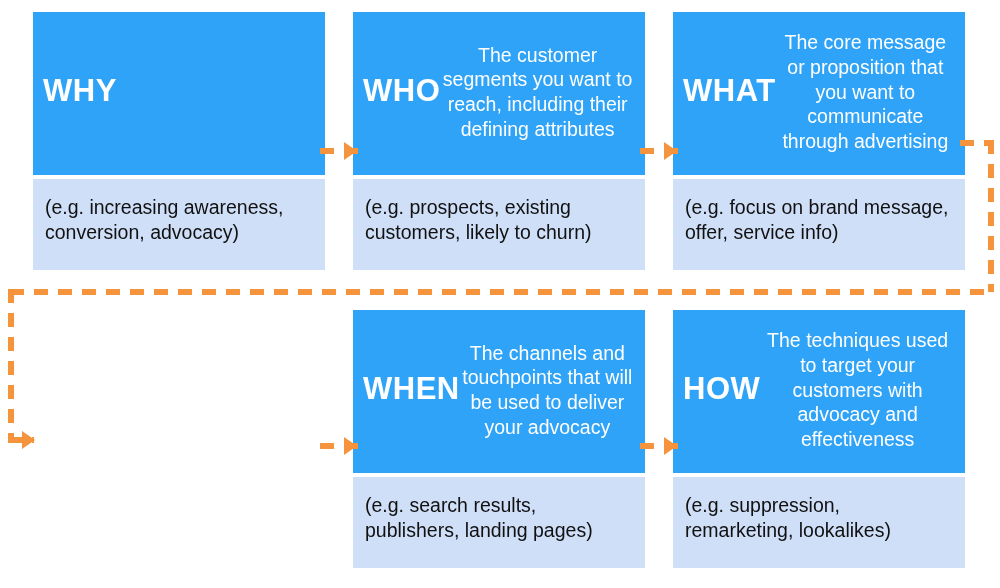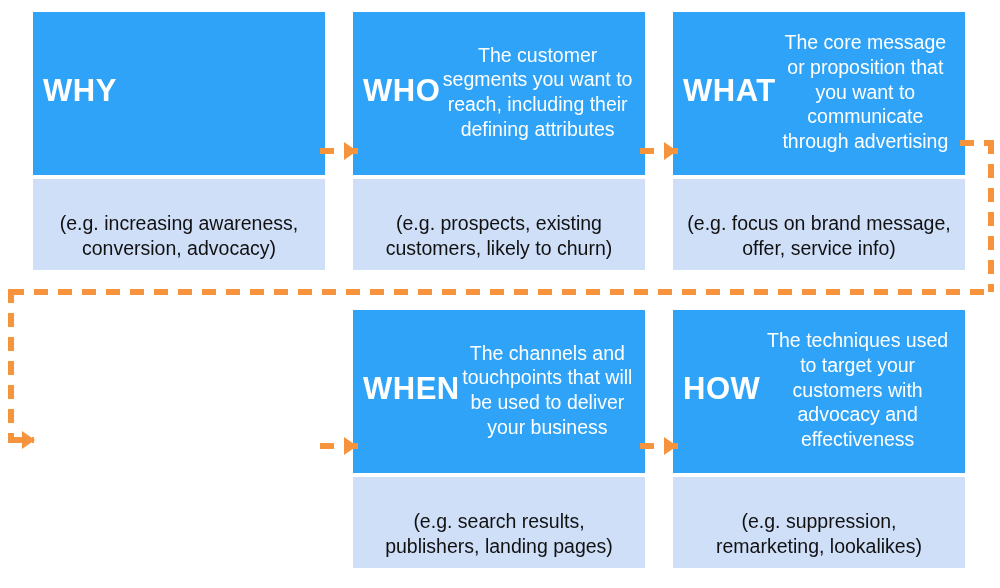--- a/index.html
+++ b/index.html
@@ -57,22 +57,22 @@
     color: #ffffff;
     font-weight: 400;
   }
 
   .card-example {
     background: #CFDFF8;
     color: #111111;
     box-sizing: border-box;
     margin-top: 4px;
     height: 91px;
-    padding: 32px 12px 10px 12px;
-    text-align: center;
+    padding: 16px 12px 10px 12px;
+    text-align: left;
     font-size: 19.5px;
     line-height: 1.3;
     font-weight: 400;
   }
 
   
   .col-1 { left: 33px; }
   .col-2 { left: 353px; }
   .col-3 { left: 673px; }
 
@@ -132,21 +132,21 @@
       <div class="card-title">WHAT</div>
       <div class="card-desc">The core message or proposition that you want to communicate through advertising</div>
     </div>
     <div class="card-example">(e.g. focus on brand message, offer, service info)</div>
   </div>
 
 
   <div class="card col-2 row-2">
     <div class="card-head">
       <div class="card-title">WHEN</div>
-      <div class="card-desc">The channels and touchpoints that will be used to deliver your business</div>
+      <div class="card-desc">The channels and touchpoints that will be used to deliver your advocacy</div>
     </div>
     <div class="card-example">(e.g. search results, publishers, landing pages)</div>
   </div>
 
   <div class="card col-3 row-2">
     <div class="card-head">
       <div class="card-title">HOW</div>
       <div class="card-desc">The techniques used to target your customers with advocacy and effectiveness</div>
     </div>
     <div class="card-example">(e.g. suppression, remarketing, lookalikes)</div>

